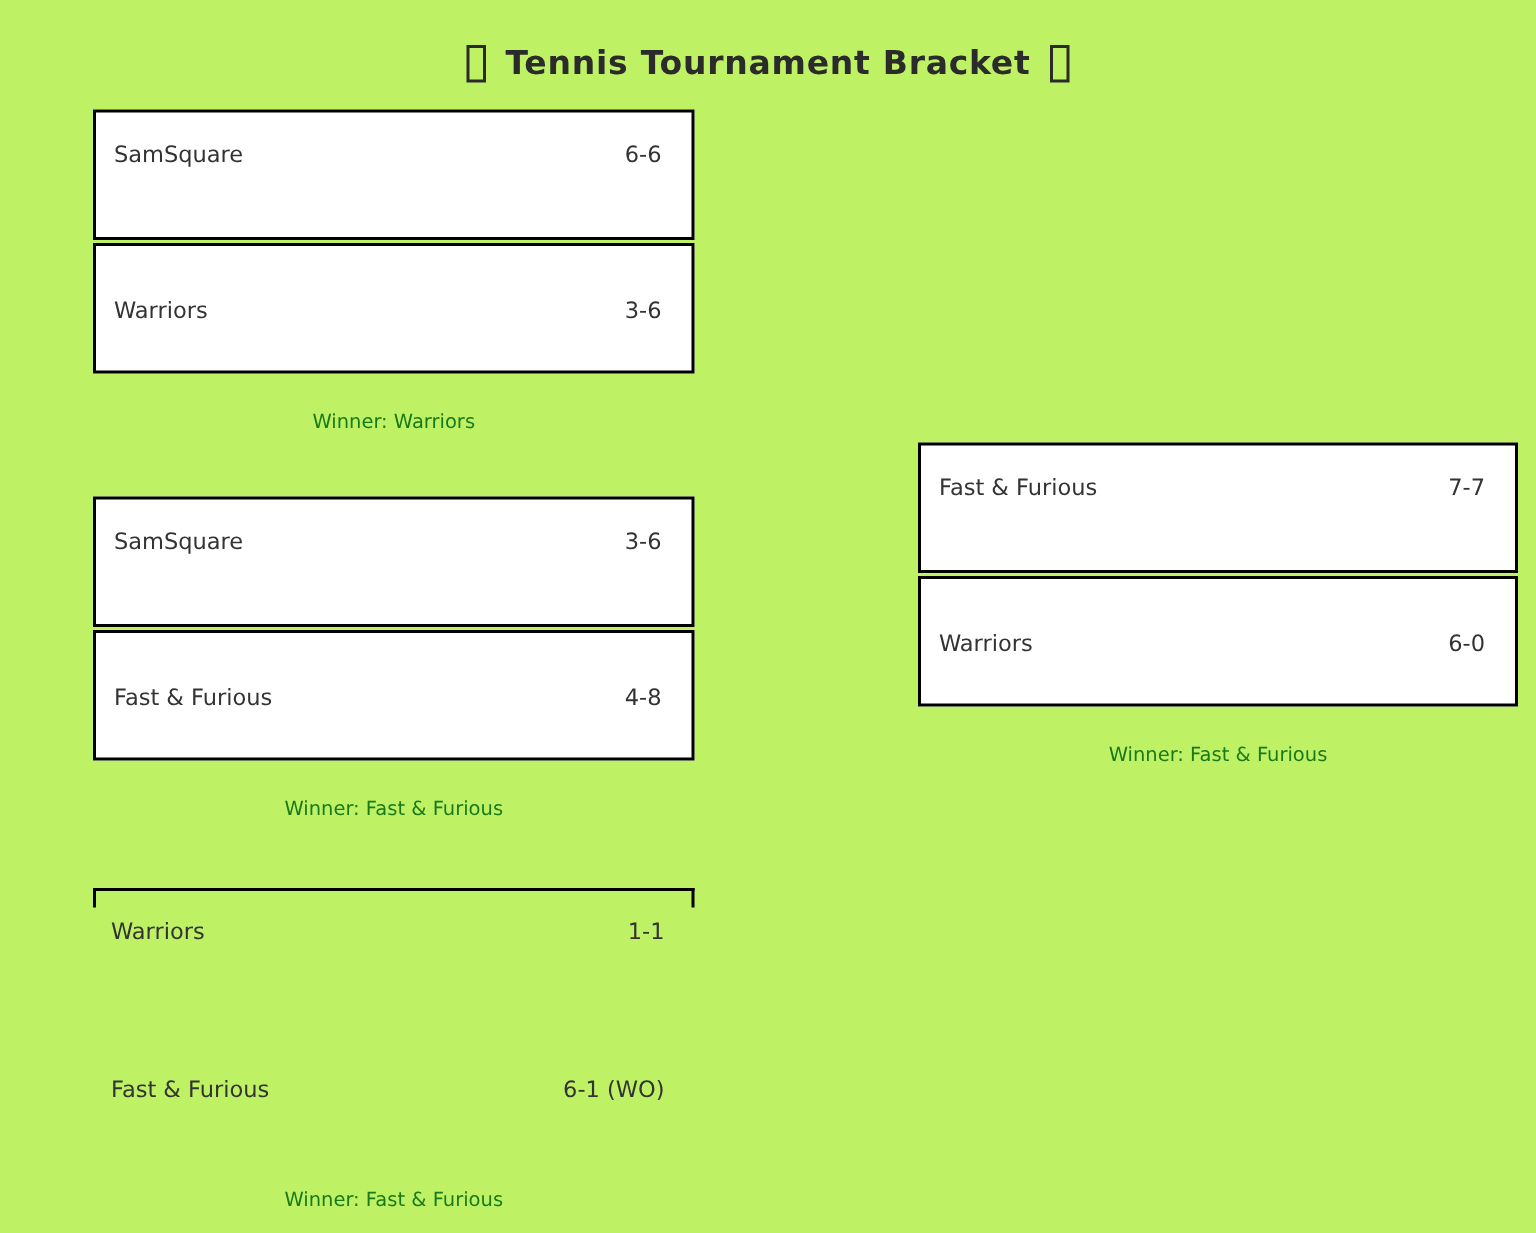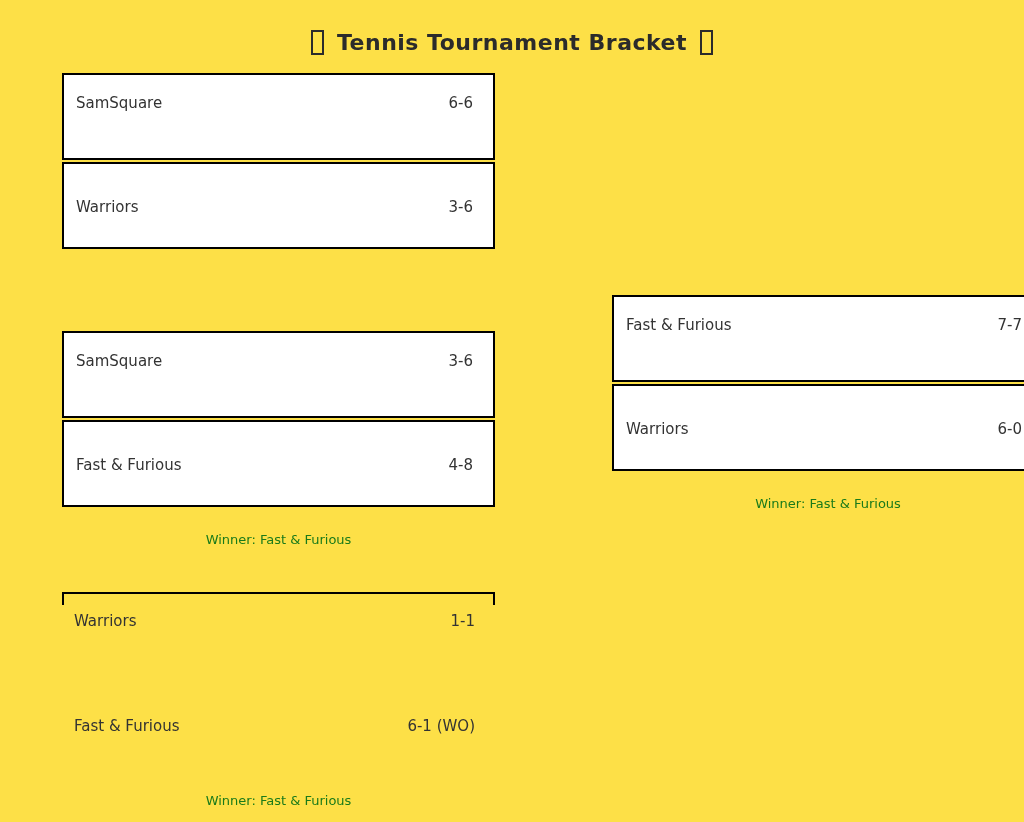--- a/index.html
+++ b/index.html
@@ -1,34 +1,34 @@
 <!DOCTYPE html>
 <html style="--winner_green: #1a7a1a; --team_text: #333333; --border: #000000; --title_text: #2b2b2b;"><head>
 <meta charset="utf-8">
 <style>
   html,body{margin:0;padding:0;background:#ffffff;}
   .canvas{
-    position:relative;width:1024px;height:822px;background:#fde047;overflow:hidden;
+    position:relative;width:1024px;height:822px;background:#bef264;overflow:hidden;
     font-family:"DejaVu Sans","Liberation Sans",sans-serif;
   }
 
   
   .title{
     position:absolute;top:14px;left:0;width:100%;height:56px;
     display:flex;align-items:center;justify-content:center;gap:13px;
     font-size:22px;font-weight:bold;color:var(--title_text,#2b2b2b);
     letter-spacing:0.5px;
   }
   .tofu{
     display:inline-block;width:13px;height:25px;box-sizing:border-box;
     border:2px solid var(--title_text,#2b2b2b);background:transparent;
   }
 
   
-  .match{position:absolute;width:401px;height:230px;padding-left:32px;}
+  .match{position:absolute;width:401px;height:230px;}
   .m1{left:62px;top:73px;}
   .m2{left:62px;top:331px;}
   .m3{left:62px;top:592px;}
   .final{left:612px;top:295px;width:400px;}
 
   
   .cell{
     position:absolute;left:0;width:100%;height:87px;box-sizing:border-box;
     border:2px solid var(--border,#000000);background:#ffffff;
   }
@@ -75,20 +75,21 @@
         <span>SamSquare</span>
         <span>6-6</span>
       </div>
     </div>
     <div class="cell c2">
       <div class="row-line">
         <span>Warriors</span>
         <span>3-6</span>
       </div>
     </div>
+    <div class="winner">Winner: Warriors</div>
   </div>
 
   <div class="match m2">
     <div class="cell c1">
       <div class="row-line">
         <span>SamSquare</span>
         <span>3-6</span>
       </div>
     </div>
     <div class="cell c2">

